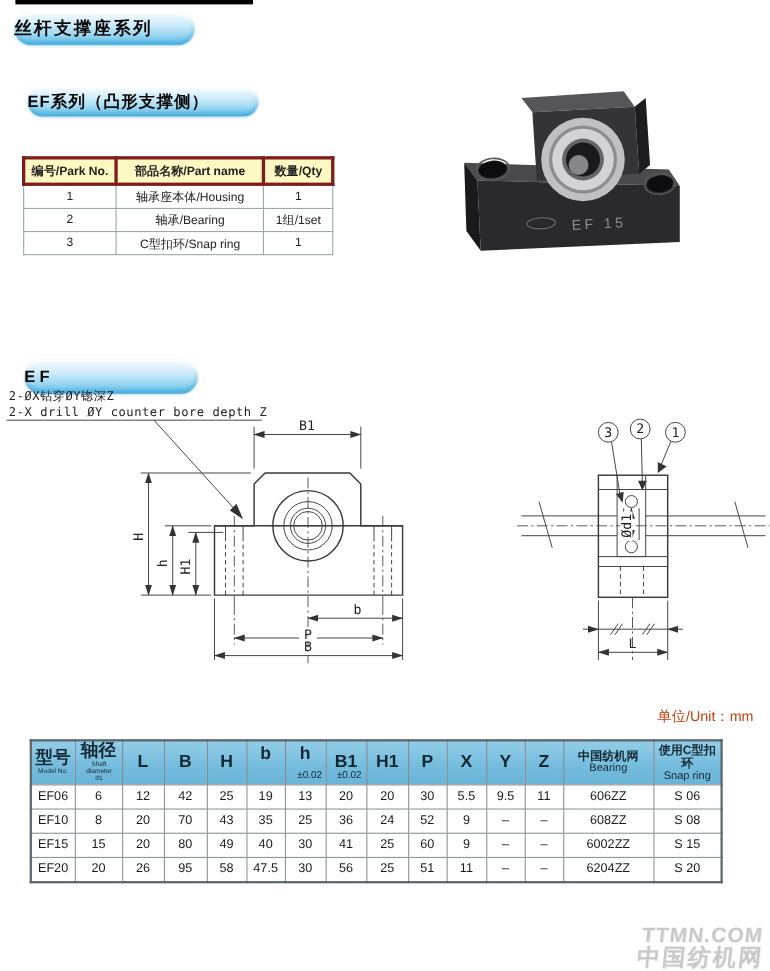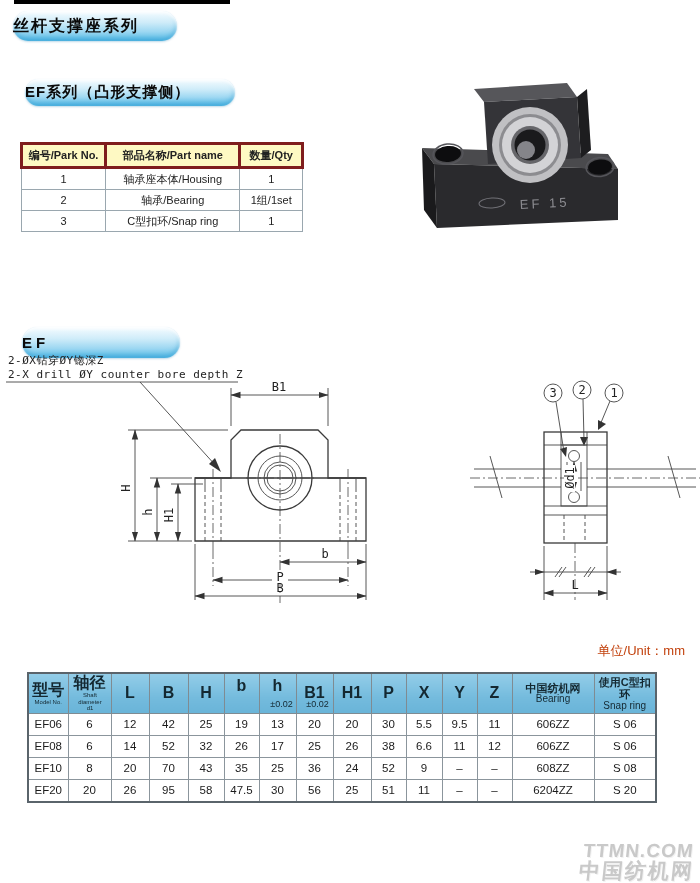--- a/index.html
+++ b/index.html
@@ -364,54 +364,54 @@
         <td>20</td>
         <td>20</td>
         <td>30</td>
         <td>5.5</td>
         <td>9.5</td>
         <td>11</td>
         <td>606ZZ</td>
         <td>S 06</td>
       </tr>
       <tr>
-        <td>EF08</td>
-        <td>6</td>
-        <td>14</td>
-        <td>52</td>
-        <td>32</td>
-        <td>26</td>
-        <td>17</td>
-        <td>25</td>
-        <td>26</td>
-        <td>38</td>
-        <td>6.6</td>
-        <td>11</td>
-        <td>12</td>
-        <td>606ZZ</td>
-        <td>S 06</td>
-      </tr>
-      <tr>
         <td>EF10</td>
         <td>8</td>
         <td>20</td>
         <td>70</td>
         <td>43</td>
         <td>35</td>
         <td>25</td>
         <td>36</td>
         <td>24</td>
         <td>52</td>
         <td>9</td>
         <td>–</td>
         <td>–</td>
         <td>608ZZ</td>
         <td>S 08</td>
       </tr>
       <tr>
+        <td>EF15</td>
+        <td>15</td>
+        <td>20</td>
+        <td>80</td>
+        <td>49</td>
+        <td>40</td>
+        <td>30</td>
+        <td>41</td>
+        <td>25</td>
+        <td>60</td>
+        <td>9</td>
+        <td>–</td>
+        <td>–</td>
+        <td>6002ZZ</td>
+        <td>S 15</td>
+      </tr>
+      <tr>
         <td>EF20</td>
         <td>20</td>
         <td>26</td>
         <td>95</td>
         <td>58</td>
         <td>47.5</td>
         <td>30</td>
         <td>56</td>
         <td>25</td>
         <td>51</td>

